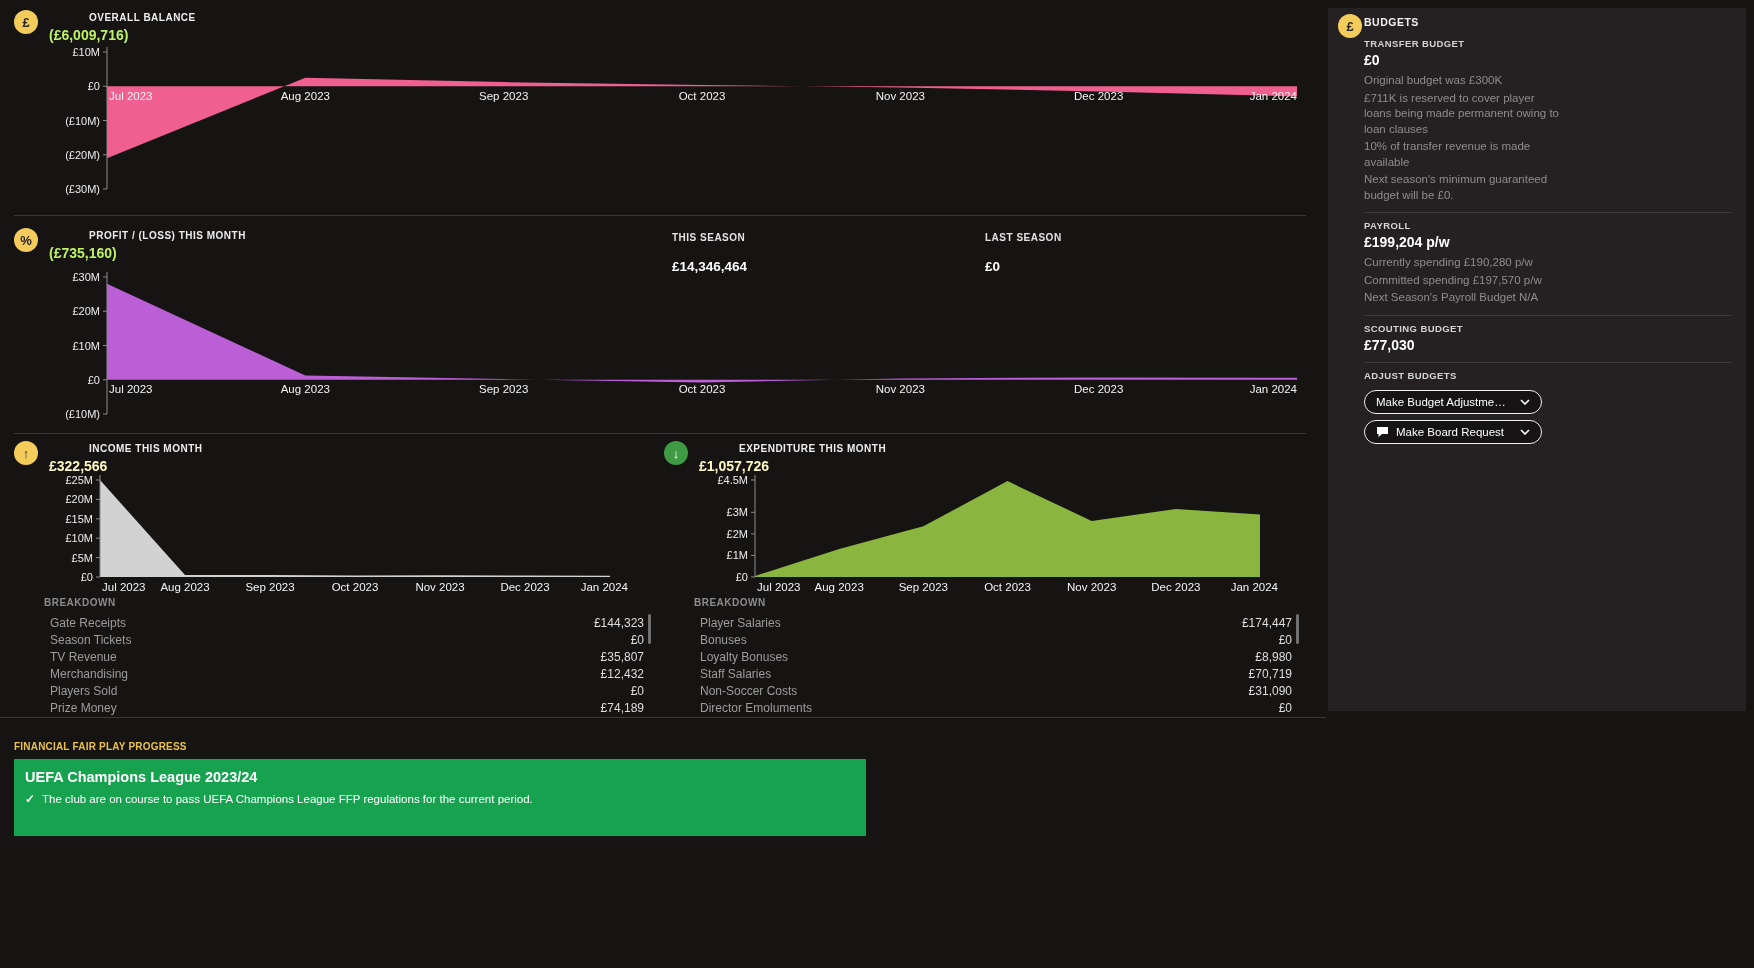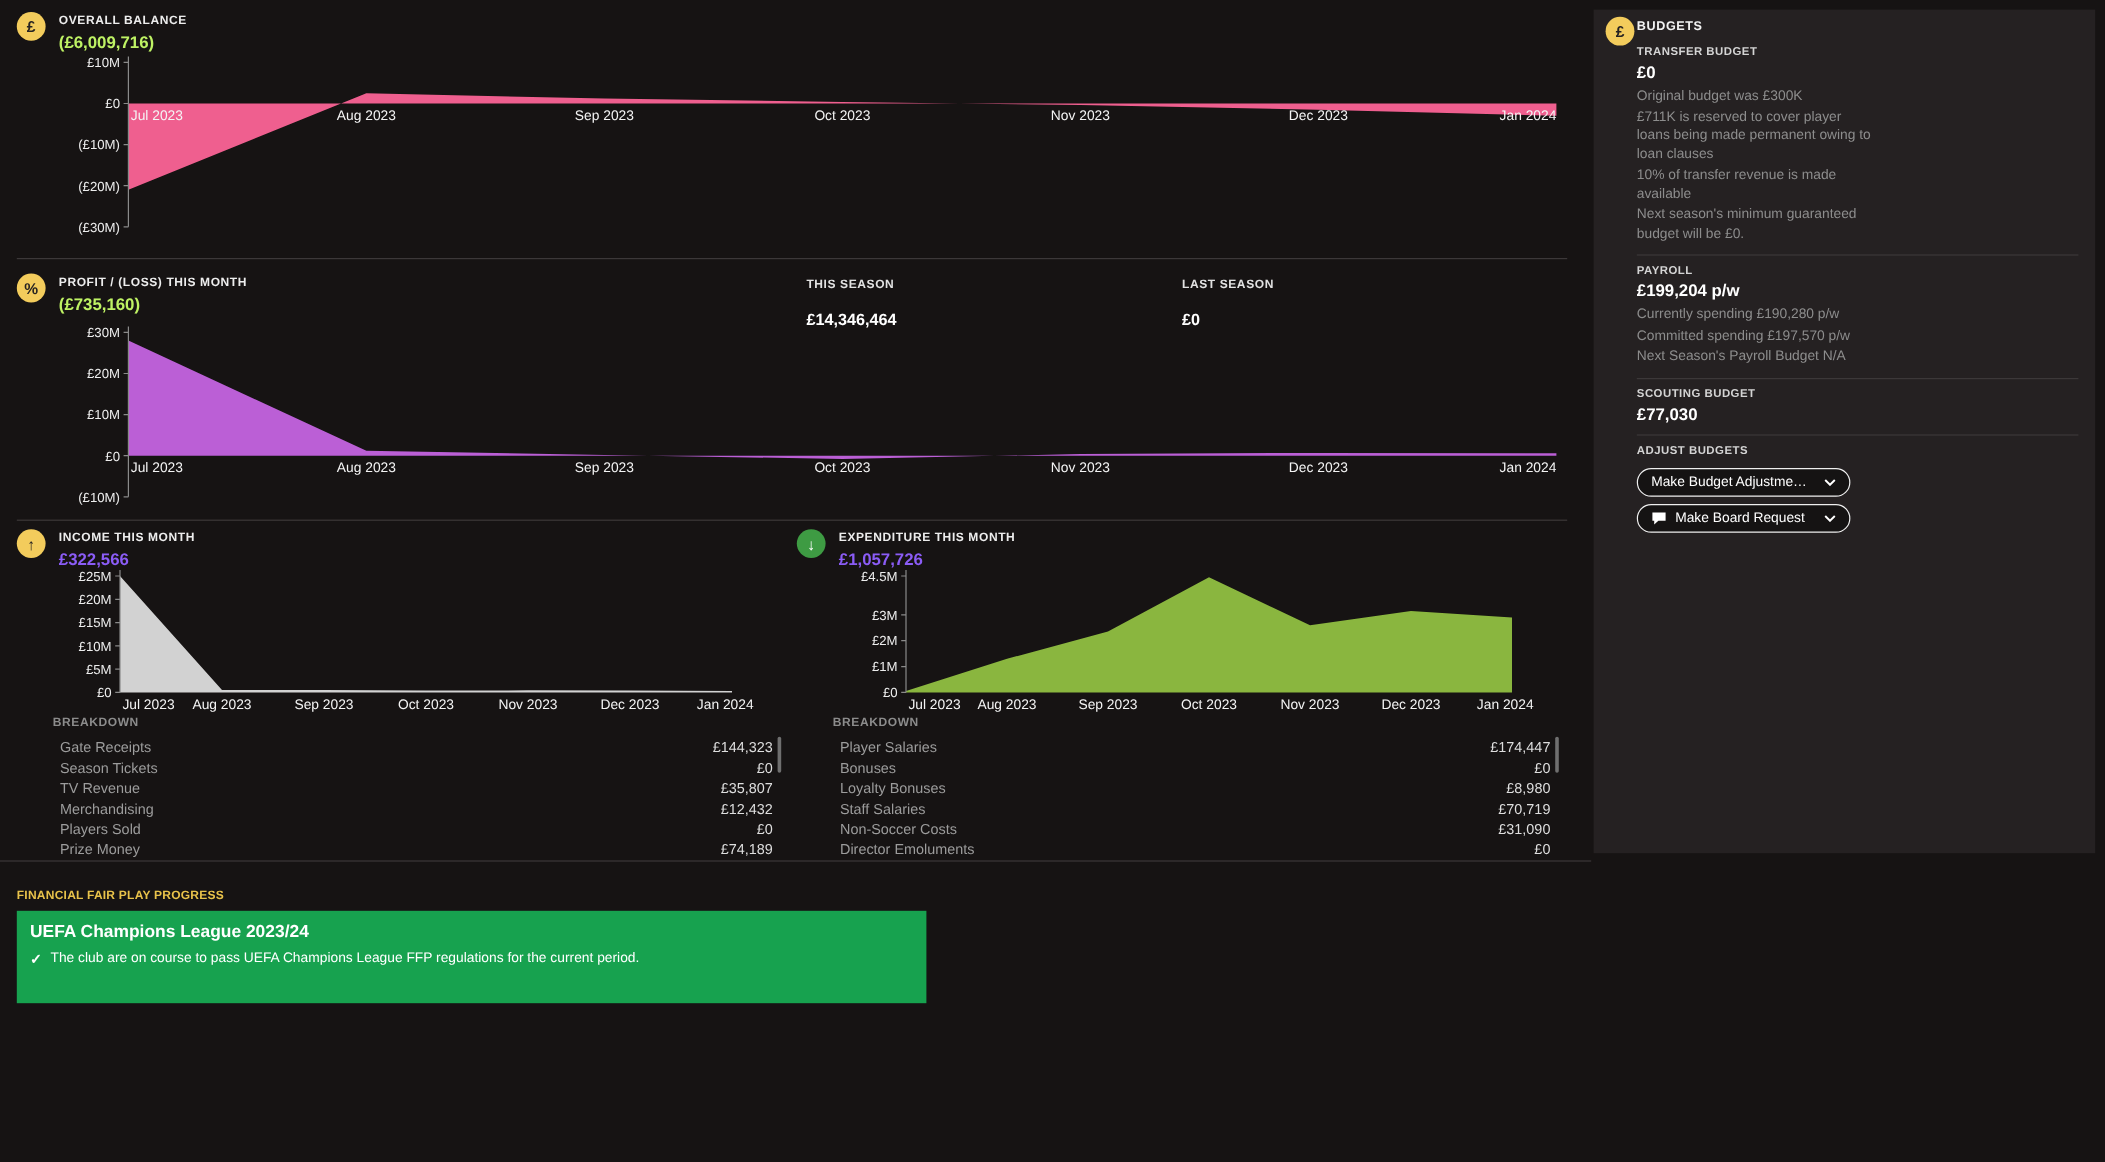--- a/index.html
+++ b/index.html
@@ -13,24 +13,24 @@
   }
   .abs { position:absolute; }
   .sec-head { position:absolute; display:flex; gap:11px; align-items:flex-start; }
   .circle {
     width:24px; height:24px; border-radius:50%;
     display:flex; align-items:center; justify-content:center;
     font-weight:700; font-size:13px; color:#262322; flex:0 0 24px;
   }
   .circle.yellow { background:#f3cc5c; }
   .circle.green  { background:#3e9b43; color:#ffffff; }
-  .sec-label { font-size:10px; font-weight:700; letter-spacing:.5px; color:#ededed; padding-top:2px; }
+  .sec-label { font-size:10px; font-weight:700; letter-spacing:.5px; color:#ededed; padding-top:2px;margin-left:40px; }
   .sec-value { font-size:14px; font-weight:700; margin-top:4px; }
   .neg { color:#bef264; }
-  .pos { color:#8b5cf6; }
+  .pos { color:#fef9c3; }
   .stat-label { font-size:10px; font-weight:700; letter-spacing:.5px; color:#e2e2e2; }
   .stat-value { font-size:13.5px; font-weight:700; color:#ffffff; margin-top:16px; }
   .hline { position:absolute; height:1px; background:#3c3839; }
   svg text.tick { fill:#ededed; font-size:11px; }
   svg text.xlab { fill:#f4f4f4; font-size:11.5px; }
   .breakdown { position:absolute; }
   .bk-title { font-size:10px; font-weight:700; letter-spacing:.5px; color:#8c8c8c; margin-bottom:6px; }
   .bk-row { display:flex; justify-content:space-between; align-items:center; height:17px; padding-left:6px; font-size:12px; }
   .bk-label { color:#9c9c9c; }
   .bk-val { color:#dedede; }
@@ -48,21 +48,21 @@
   .sb-btn {
     display:flex; align-items:center; gap:7px;
     width:178px; height:24px; margin-top:6px;
     background:#151313; border:1px solid #efefef; border-radius:13px;
     color:#ffffff; font-size:11.5px; padding:0 11px; cursor:pointer;
   }
   .sb-btn .btn-label { flex:1 1 auto; white-space:nowrap; overflow:hidden; }
   .chev { flex:0 0 auto; display:flex; }
   
   .ffp-title { position:absolute; left:14px; top:741px; font-size:10px; font-weight:700; letter-spacing:.2px; color:#e8c24a; }
-  .ffp-box { position:absolute; left:14px; top:759px; width:758px; height:77px; background:#17a24f; }
+  .ffp-box { position:absolute; left:14px; top:759px; width:852px; height:77px; background:#17a24f; }
   .ffp-box .ffp-h { font-size:14.5px; font-weight:700; color:#ffffff; margin:10px 0 7px 11px; }
   .ffp-line { display:flex; align-items:center; gap:7px; margin-left:11px; font-size:11.5px; color:#ffffff; }
   .ffp-check { font-weight:700; font-size:12px; }
 </style>
 </head>
 <body>
 
 <div class="sec-head" style="left:14px; top:10px;">
   <div class="circle yellow">
       <span>£</span>

